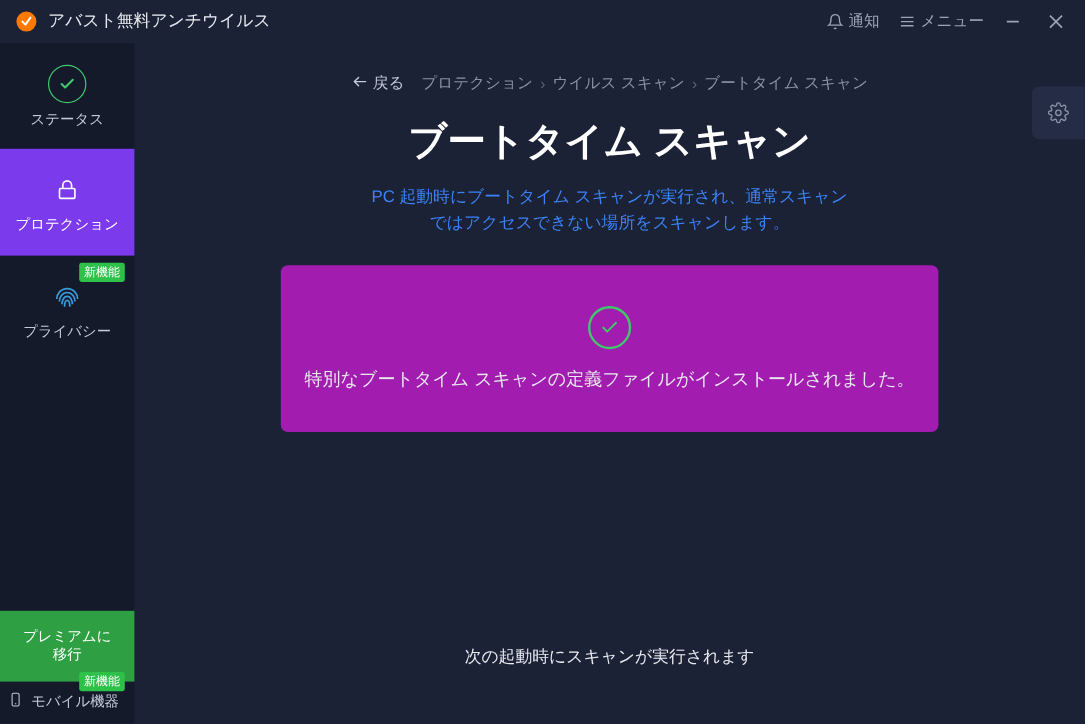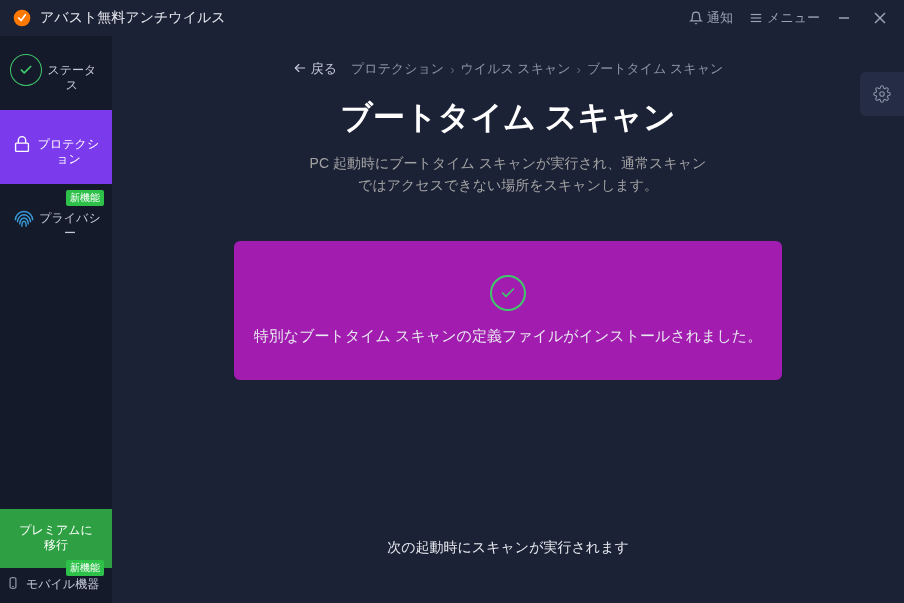--- a/index.html
+++ b/index.html
@@ -42,22 +42,22 @@
   height: calc(100% - 36px);
 }
 .sidebar {
   width: 112px;
   background: #151a2b;
   display: flex;
   flex-direction: column;
 }
 .side-item {
   display: flex;
-  flex-direction: row;
-  align-items: flex-end;
+  flex-direction: column;
+  align-items: center;
   justify-content: center;
   padding: 18px 10px;
   color: #c5cad8;
   font-size: 12px;
   cursor: pointer;
   position: relative;
 }
 .side-item.active {
   background: #7c3aed;
   color: #fff;
@@ -130,24 +130,24 @@
 .crumb-item { cursor: pointer; }
 .crumb-item.current { color: #8a92a8; }
 h1.page-title {
   text-align: center;
   font-size: 32px;
   font-weight: 600;
   margin-bottom: 12px;
 }
 .page-desc {
   text-align: center;
-  color: #a3a3a3;
+  color: #3b82f6;
   font-size: 14px;
   line-height: 1.6;
-  margin-bottom: 44px;
+  margin-bottom: 24px;
   white-space: pre-line;
 }
 .status-card {
   background: #a21caf;
   border-radius: 6px;
   padding: 34px 20px;
   margin: 0 60px;
   text-align: center;
 }
 .status-card .check-circle {

